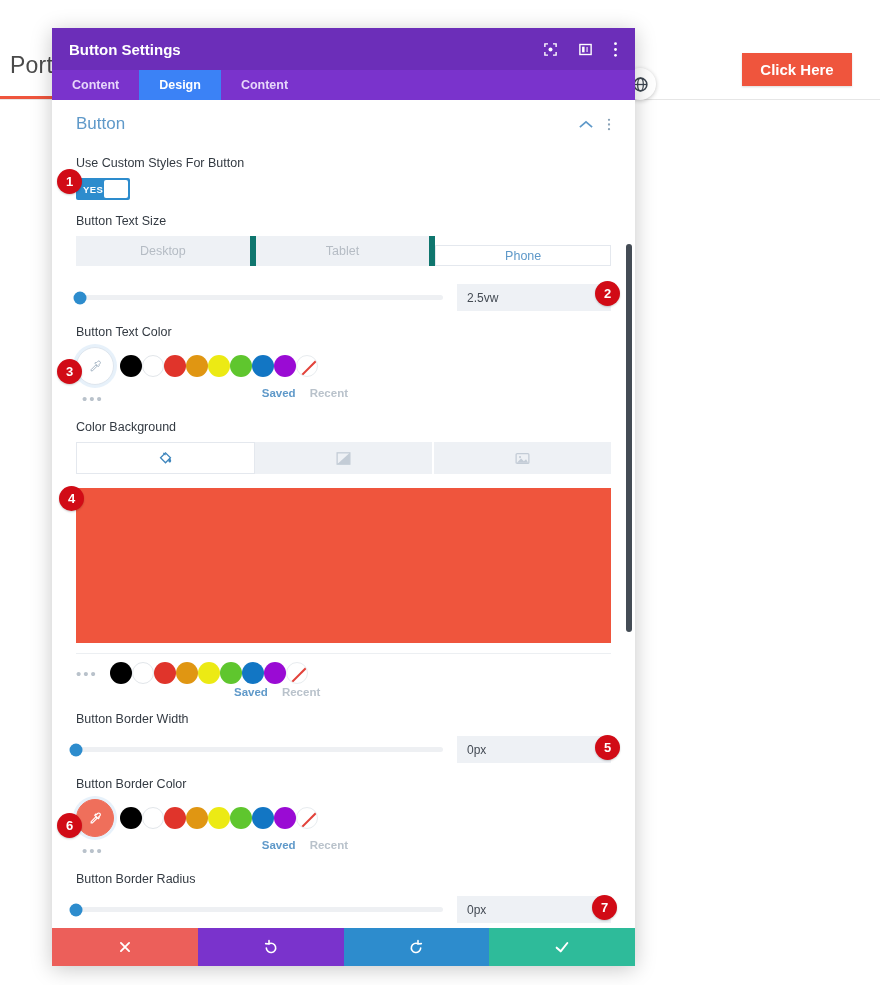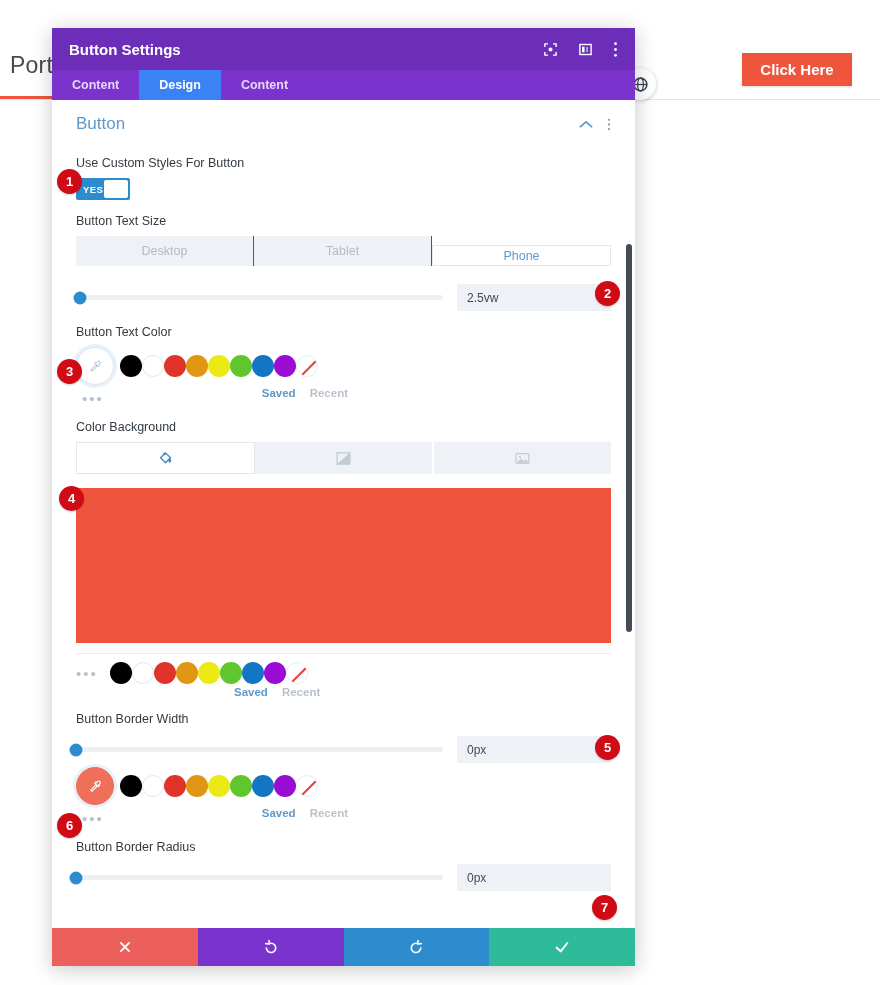--- a/index.html
+++ b/index.html
@@ -99,21 +99,21 @@
   .toggle-knob {
     position: absolute; right: 2px; top: 2px; width: 24px; height: 18px;
     background: #fff; border-radius: 2px;
   }
 
   
   .seg-group { display: flex; width: 100%; height: 30px; }
   .seg {
     flex: 1; display: flex; align-items: center; justify-content: center;
     font-size: 12.5px; color: #b5bcc4; background: #eef1f5;
-    cursor: pointer; border-right: 1px solid #0f766e;
+    cursor: pointer; border-right: 6px solid #0f766e;
   }
   .seg:last-child { border-right: none; }
   .seg.active { background: #ffffff; color: #5f99c9; border: 1px solid #e4e8ee; margin-top: 9px; }
 
   
   .slider-row { display: flex; align-items: center; margin-top: 18px; gap: 14px; }
   .slider { flex: 1; height: 5px; background: #eef0f3; border-radius: 3px; position: relative; }
   .slider-knob {
     position: absolute; left: 4px; top: 50%; transform: translate(-50%,-50%);
     width: 13px; height: 13px; border-radius: 50%; background: #2d8ccd; cursor: pointer;
@@ -379,20 +379,21 @@
     </div>
 
     <div class="field-label">Button Border Width</div>
     <div class="slider-row" style="margin-top:10px;">
       <div class="slider">
         <span class="slider-knob" style="left:0px;"></span>
       </div>
       <input class="num-input" type="text" readonly="" value="0px" style="">
     </div>
 
+    <div class="field-label">Button Border Color</div>
     <div class="swatch-row">
       <span class="eyedrop-wrap filled">
         <svg width="15" height="15" viewBox="0 0 24 24">
           <path d="M19 4a2.5 2.5 0 0 0-3.6 0l-2 2-1-1-1.6 1.6 5.6 5.6L18 10.6l-1-1 2-2A2.5 2.5 0 0 0 19 4z" fill="none" stroke="#ffffff" stroke-width="1.8"></path>
           <path d="M12.5 9.5 5 17v2h2l7.5-7.5z" fill="none" stroke="#ffffff" stroke-width="1.8"></path>
         </svg>
       </span>
       <span class="sw" style="background:#000000"></span>
       <span class="sw white" style="background:#ffffff"></span>
       <span class="sw" style="background:#e0342b"></span>

